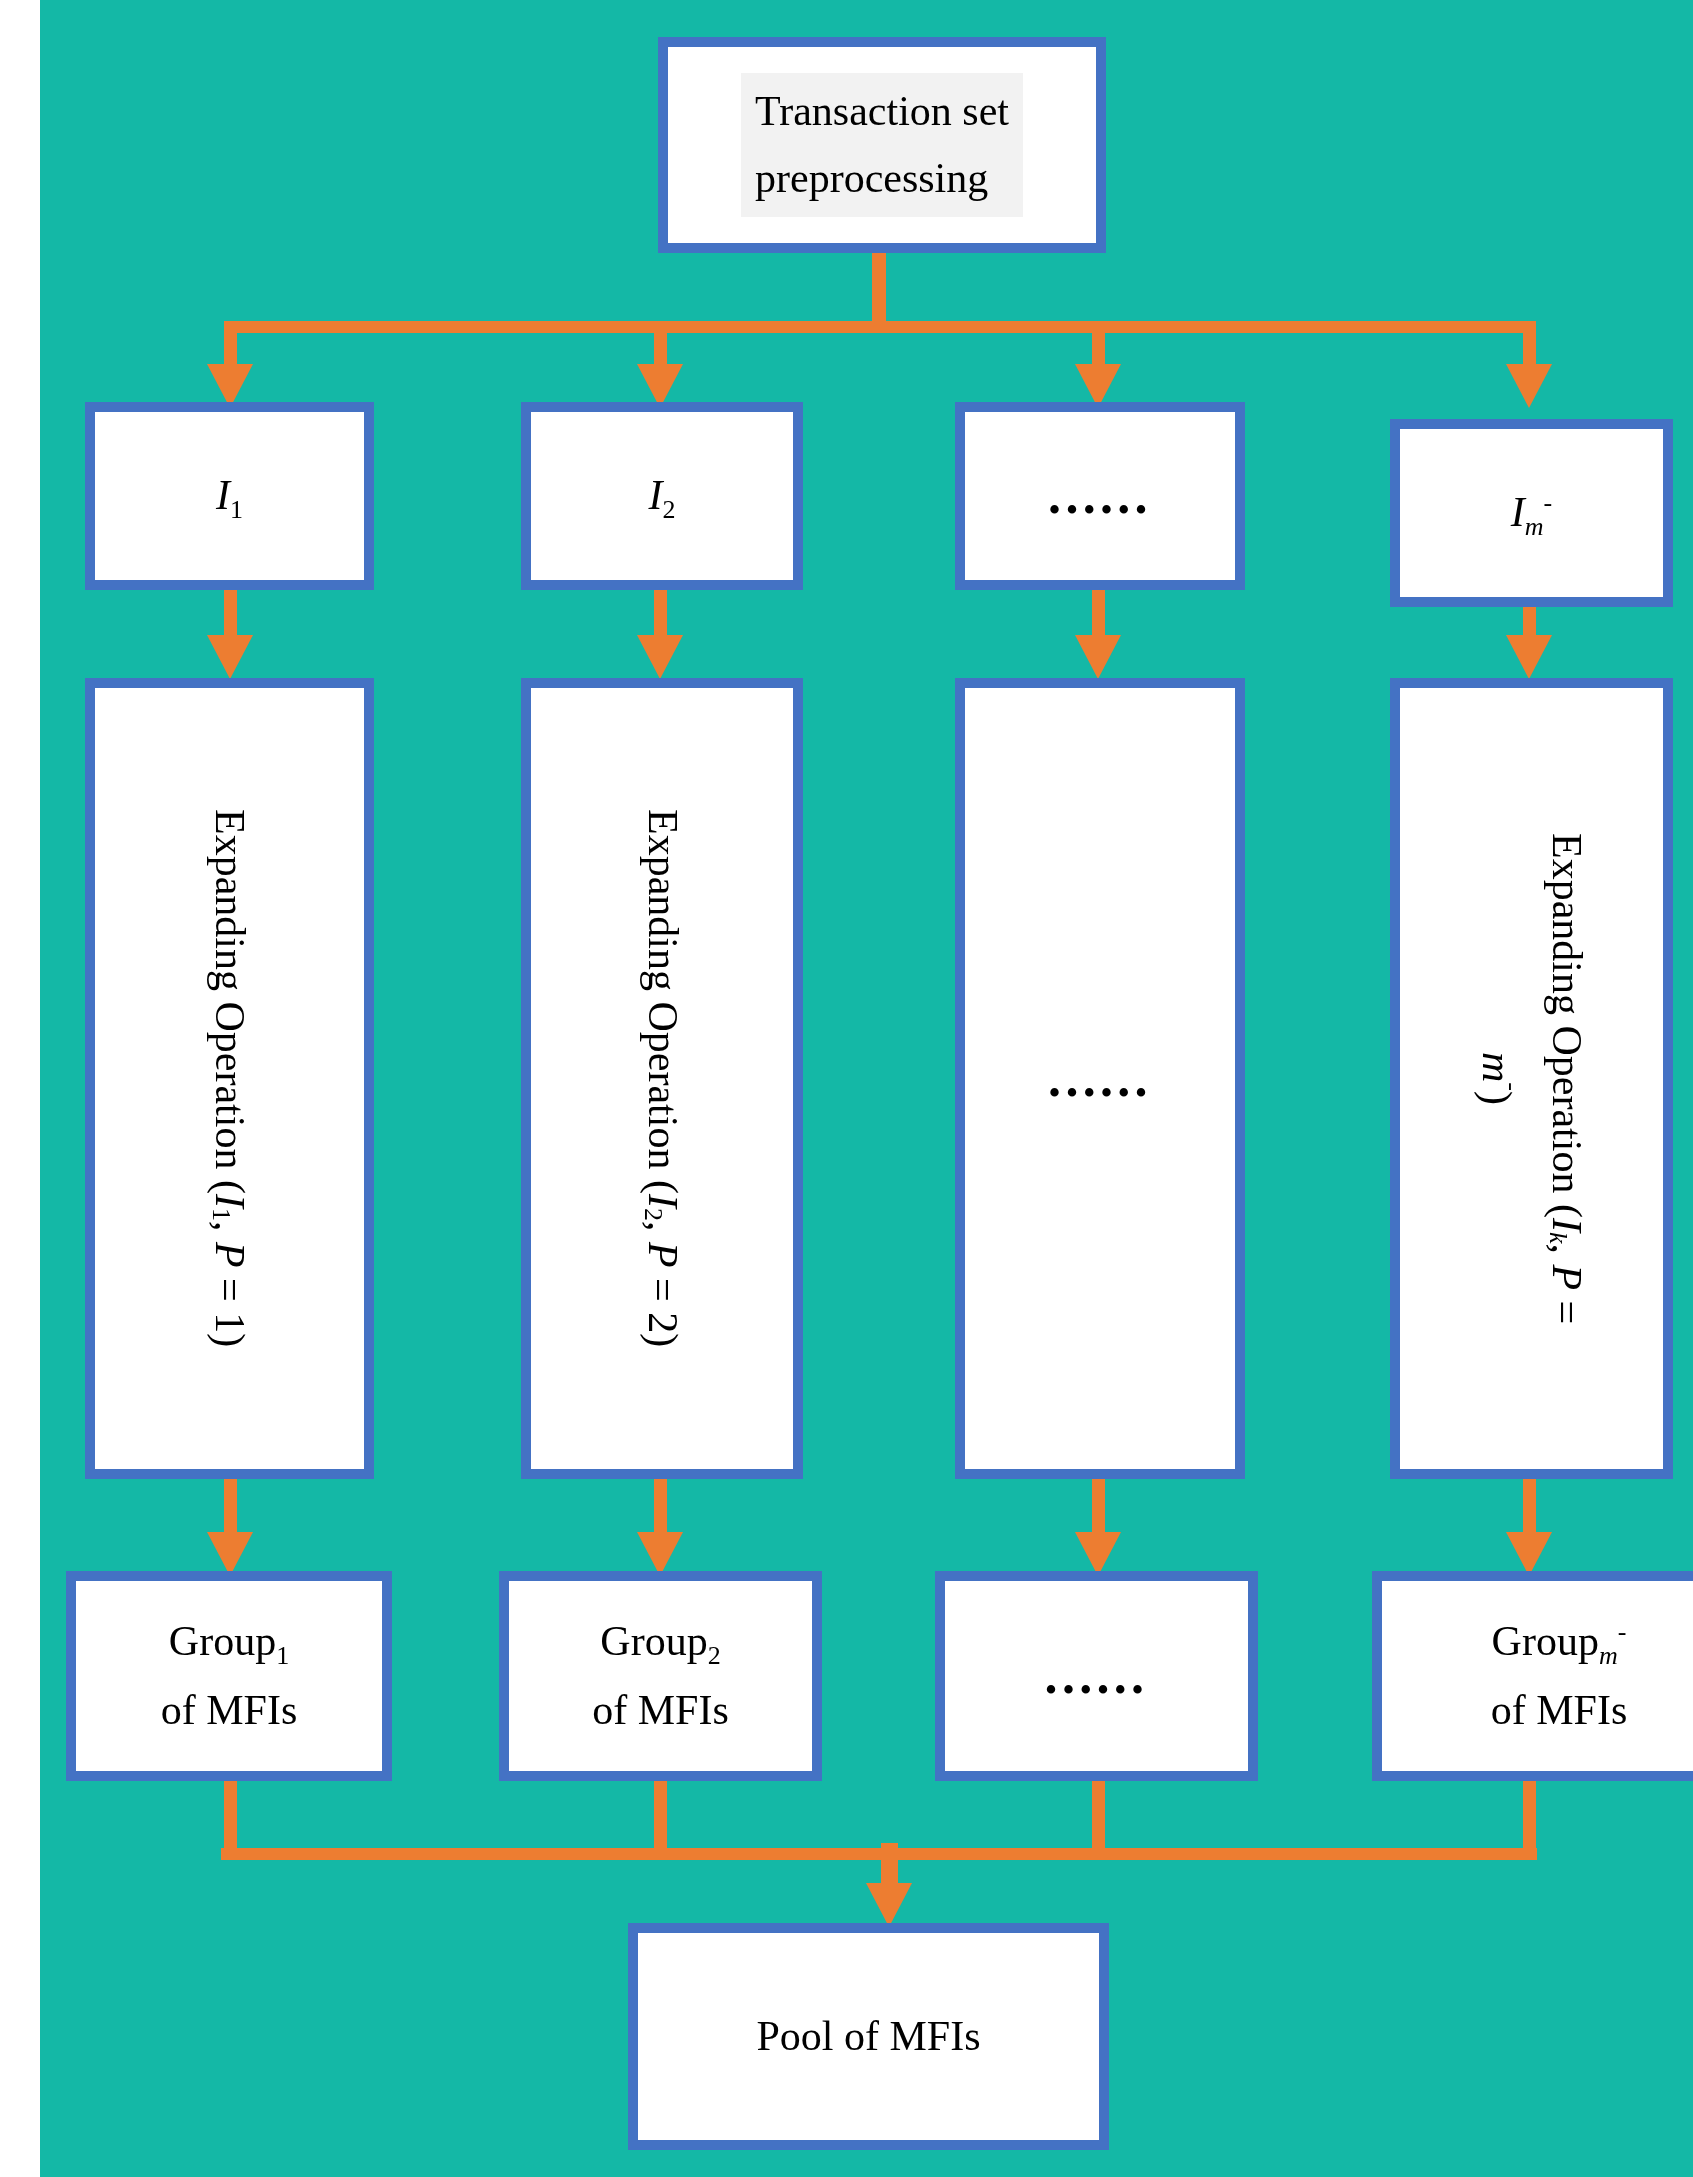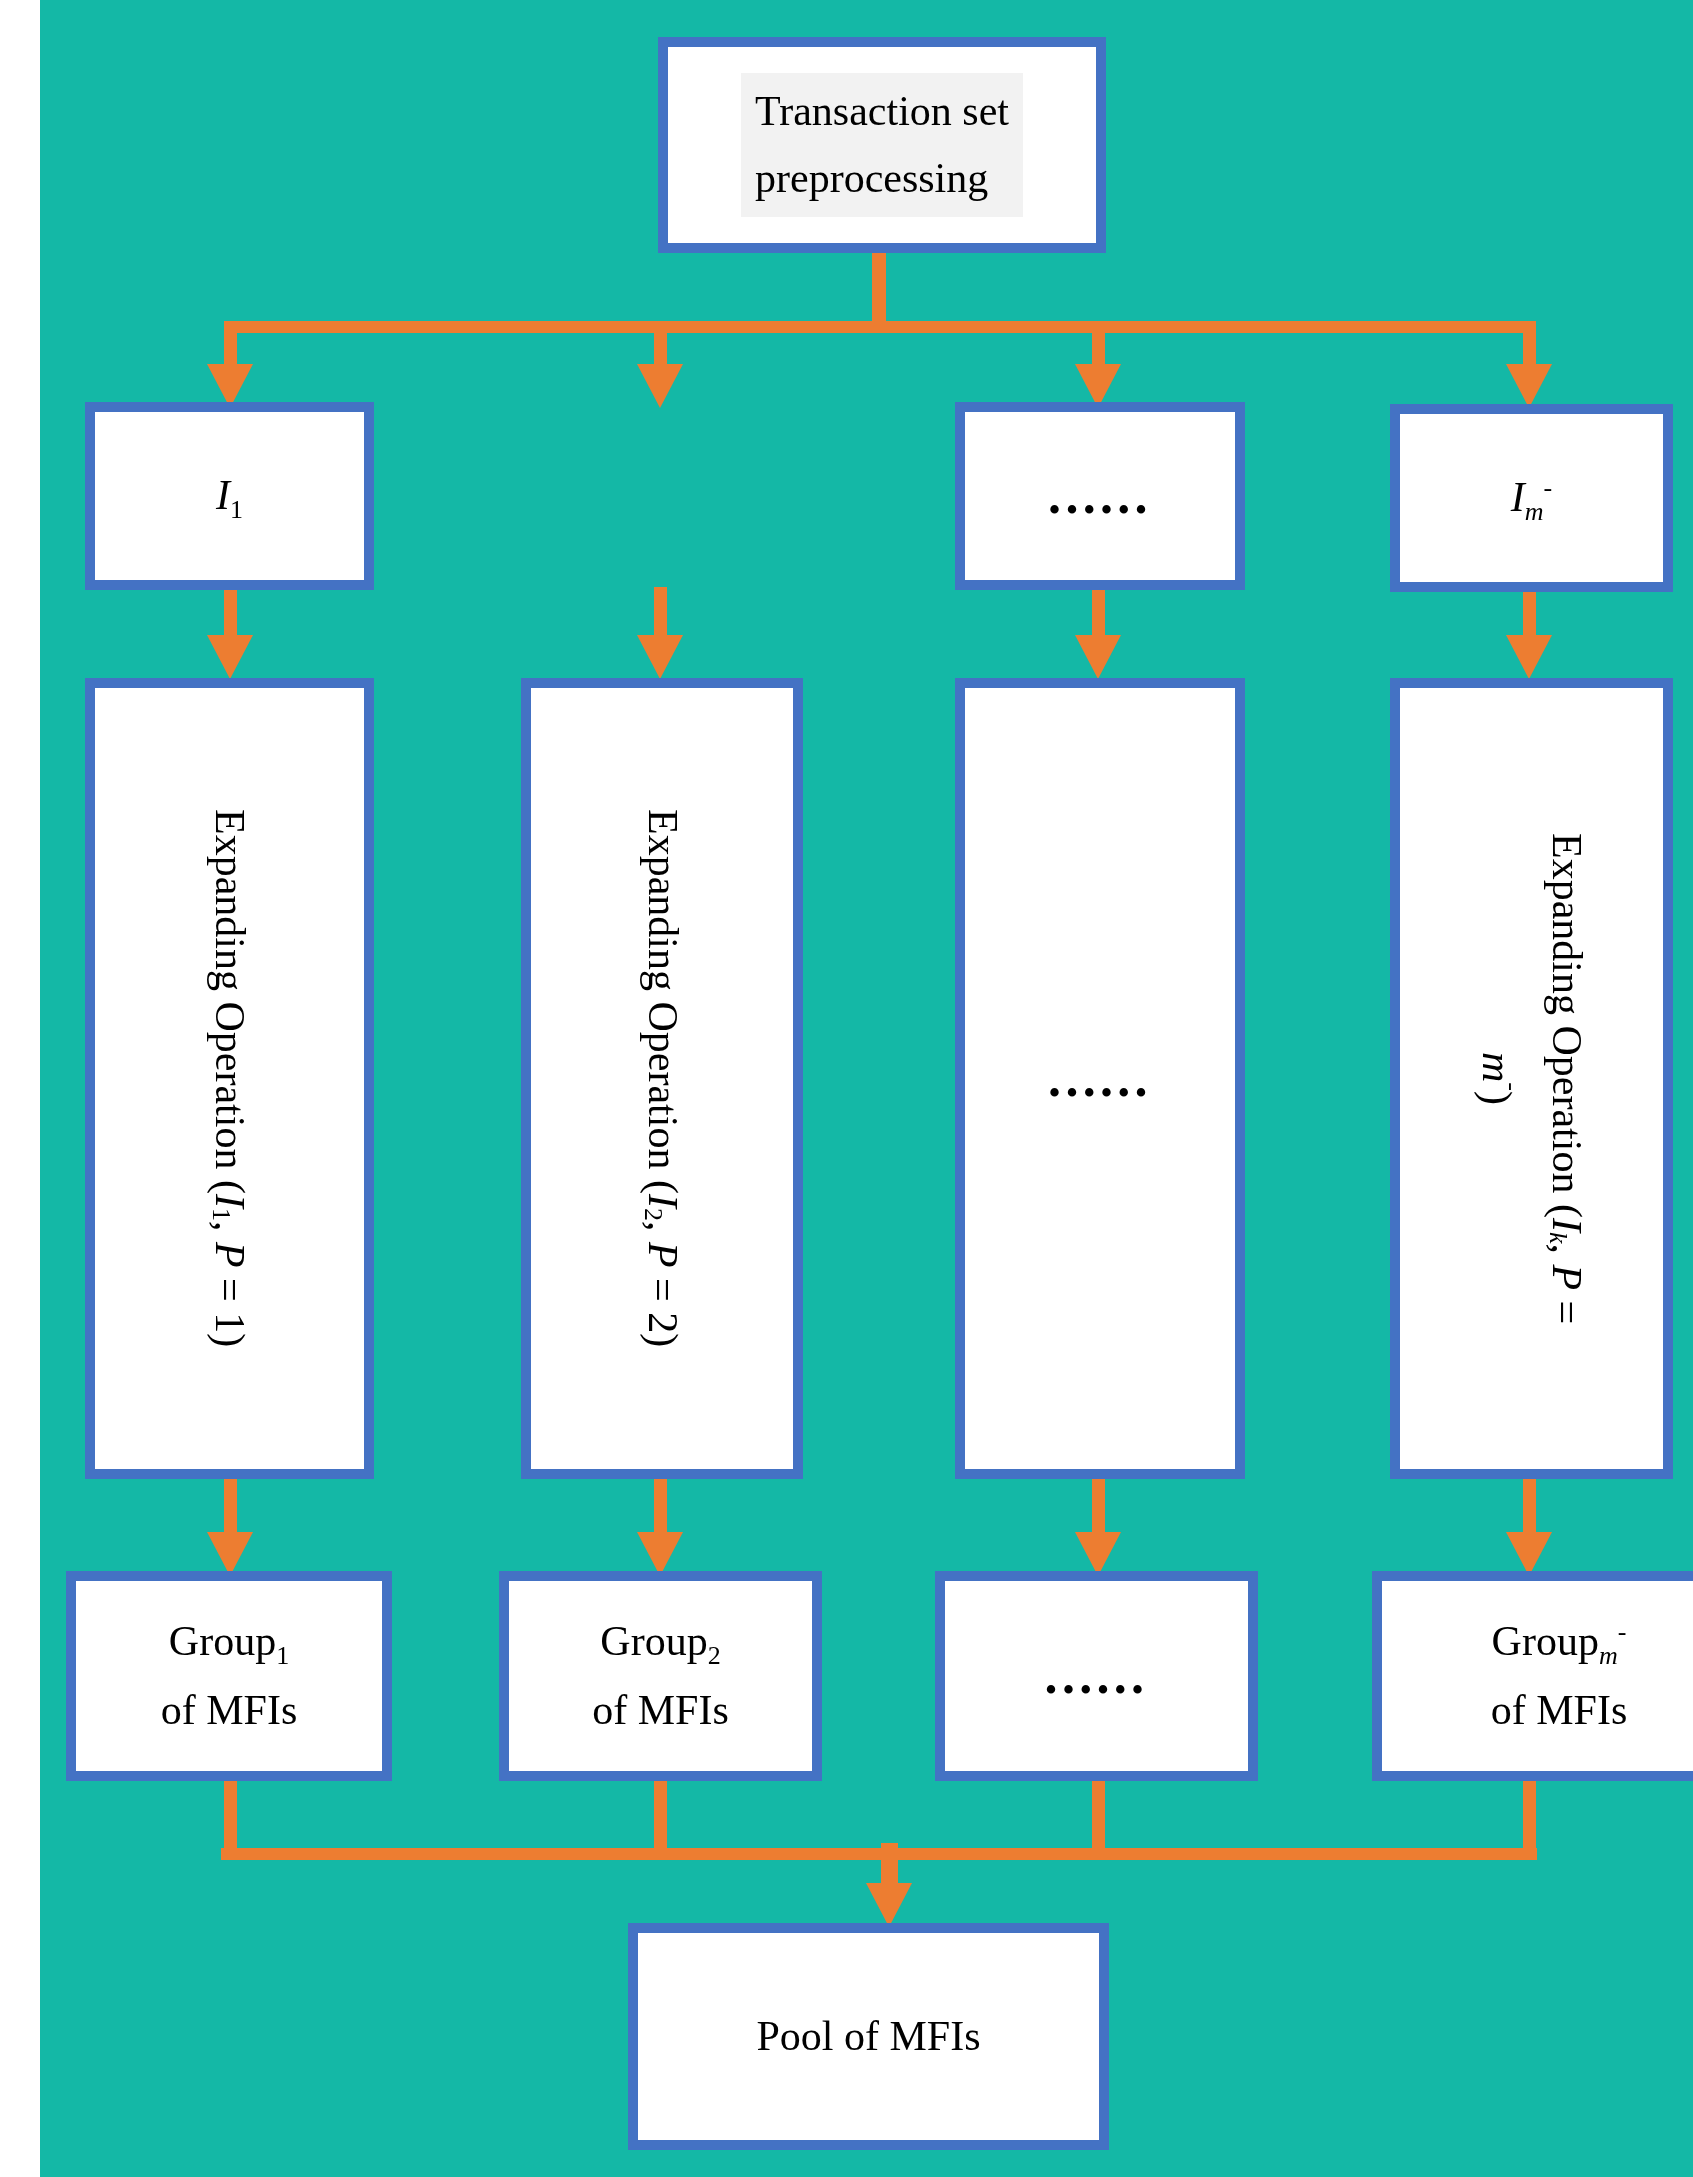--- a/index.html
+++ b/index.html
@@ -98,24 +98,27 @@
   <div class="oline" style="left:841px;top:1843px;width:16.5px;height:42px;"></div>
   <div class="ahead" style="left:826px;top:1883px;"></div>
 
   <div class="node" style="left:618px;top:37px;width:448px;height:216px;">
     <div class="label hl"><span>Transaction set</span><br><span>preprocessing</span></div>
   </div>
 
   <div class="node" style="left:45px;top:402px;width:289px;height:188px;align-items:center;">
     <div class="label"><span style="font-style: italic;">I</span><sub>1</sub></div>
   </div>
+  <div class="node" style="left:481px;top:402px;width:282px;height:188px;">
+    <div class="label"><span style="font-style: italic;">I</span><sub>2</sub></div>
+  </div>
   <div class="node" style="left:915px;top:402px;width:290px;height:188px;">
     <div class="label"><span class="dots">......</span></div>
   </div>
-  <div class="node" style="left:1350px;top:404px;width:283px;height:188px;">
+  <div class="node" style="left:1350px;top:419px;width:283px;height:188px;">
     <div class="label"><span style="font-style: italic;">I</span><sub style="font-style: italic;">m</sub><sup>-</sup></div>
   </div>
 
   <div class="node" style="left:45px;top:678px;width:289px;height:801px;">
     <div class="label vtext"><span>Expanding Operation (</span><span style="font-style: italic;">I</span><sub>1</sub><span>, </span><span style="font-style: italic;">P</span><span> = 1)</span></div>
   </div>
   <div class="node" style="left:481px;top:678px;width:282px;height:801px;">
     <div class="label vtext"><span>Expanding Operation (</span><span style="font-style: italic;">I</span><sub>2</sub><span>, </span><span style="font-style: italic;">P</span><span> = 2)</span></div>
   </div>
   <div class="node" style="left:915px;top:678px;width:290px;height:801px;">

